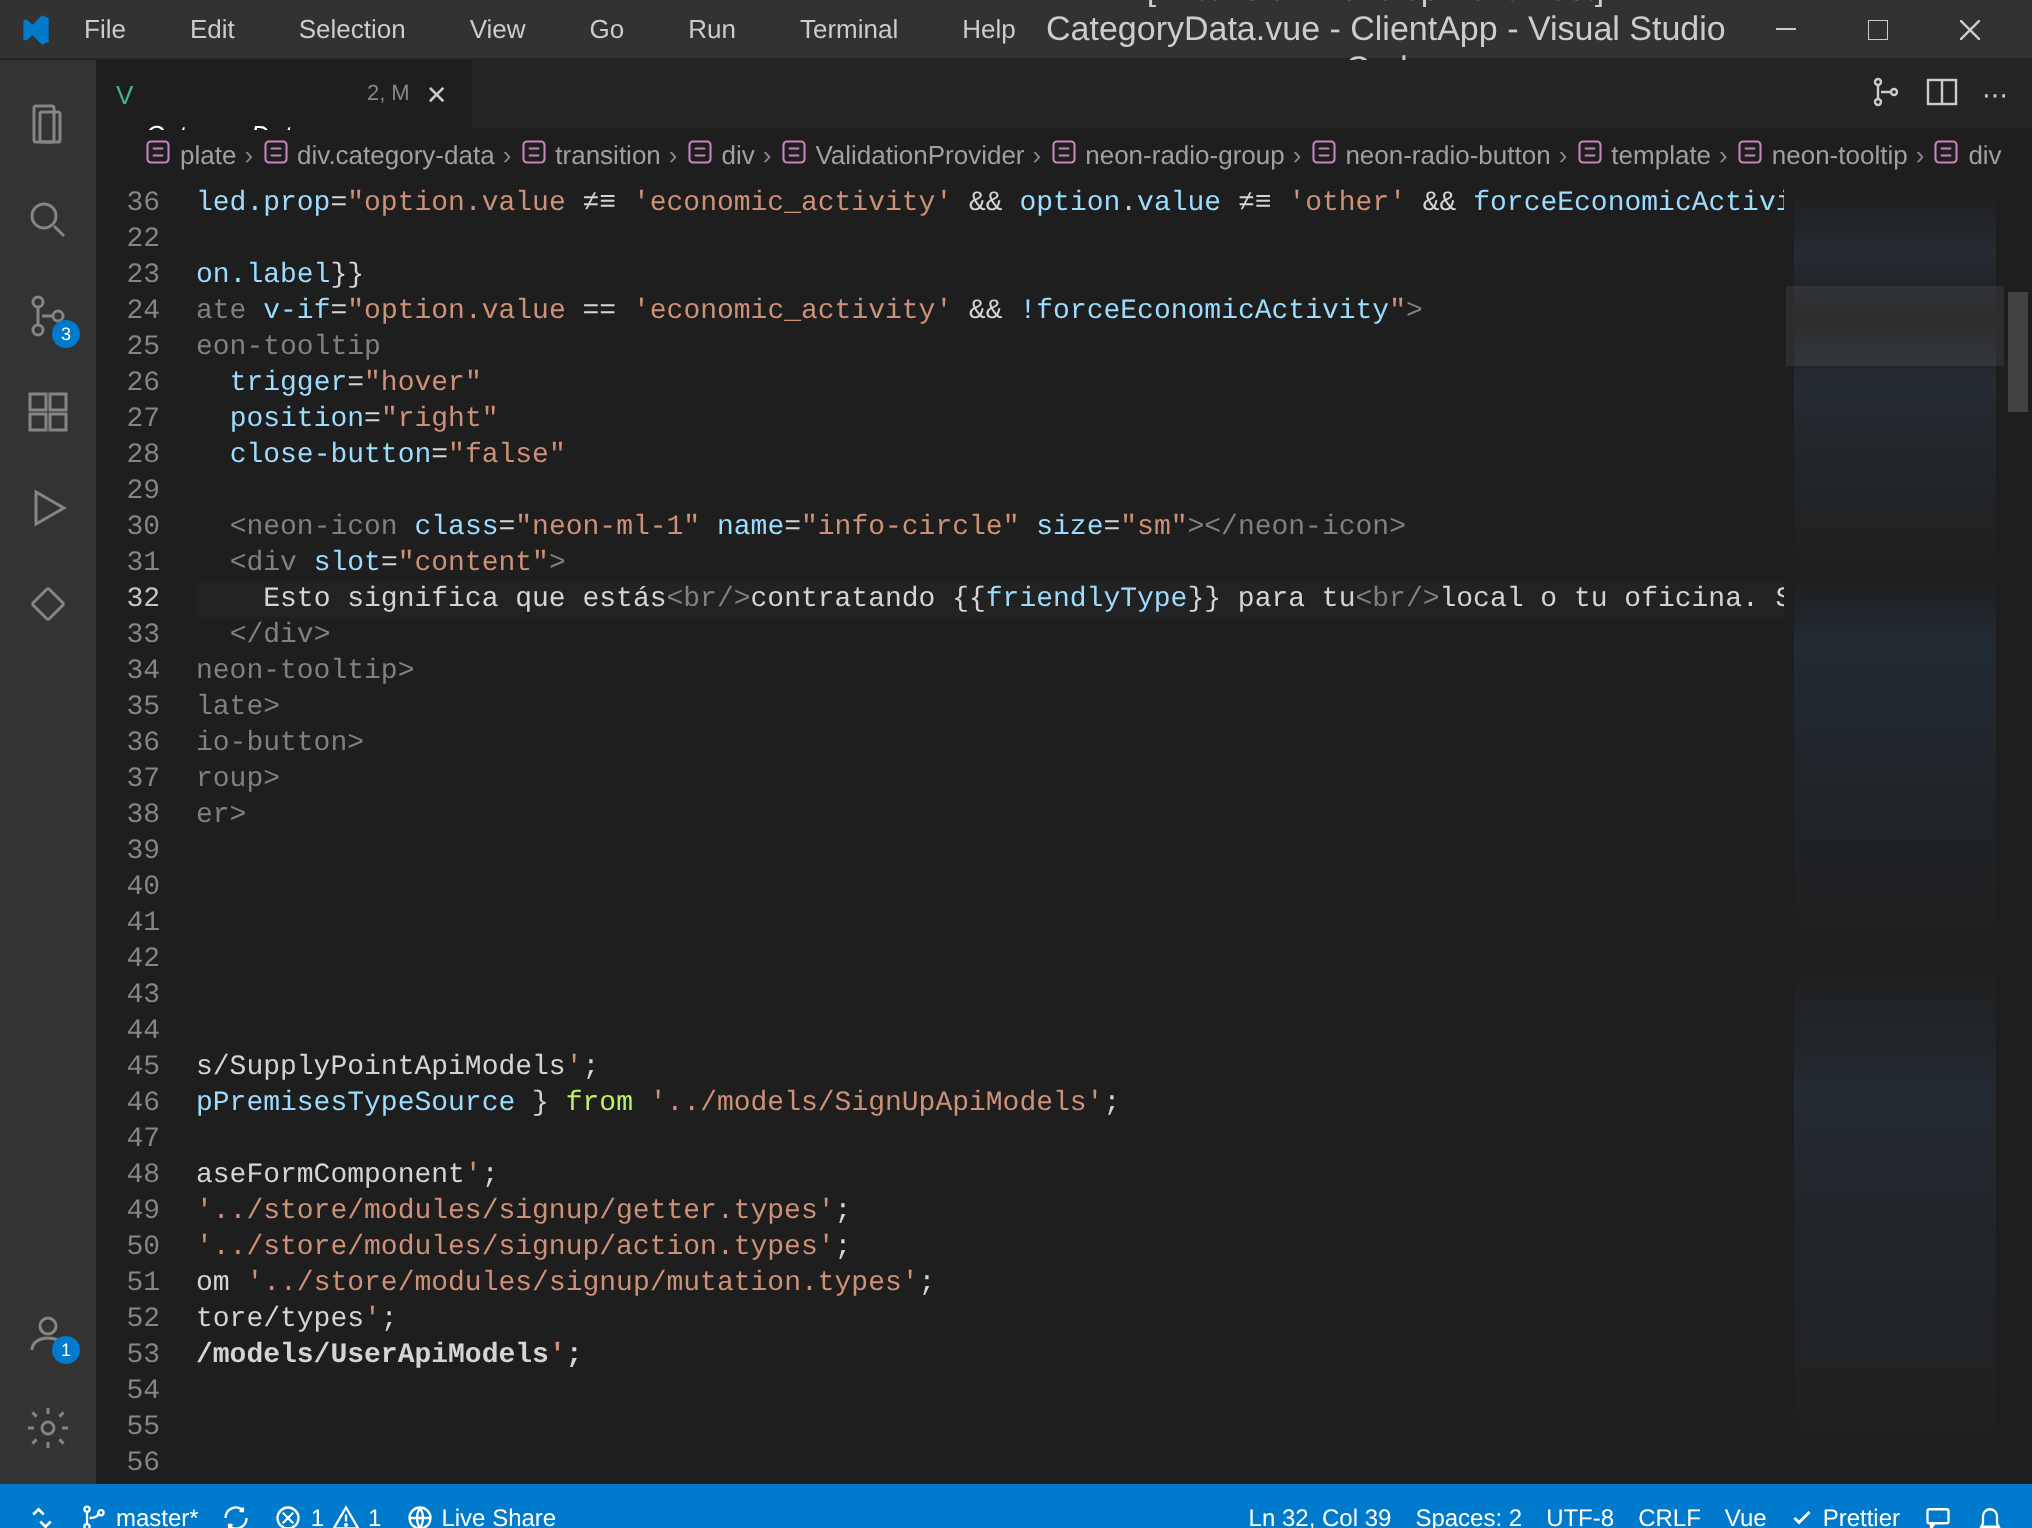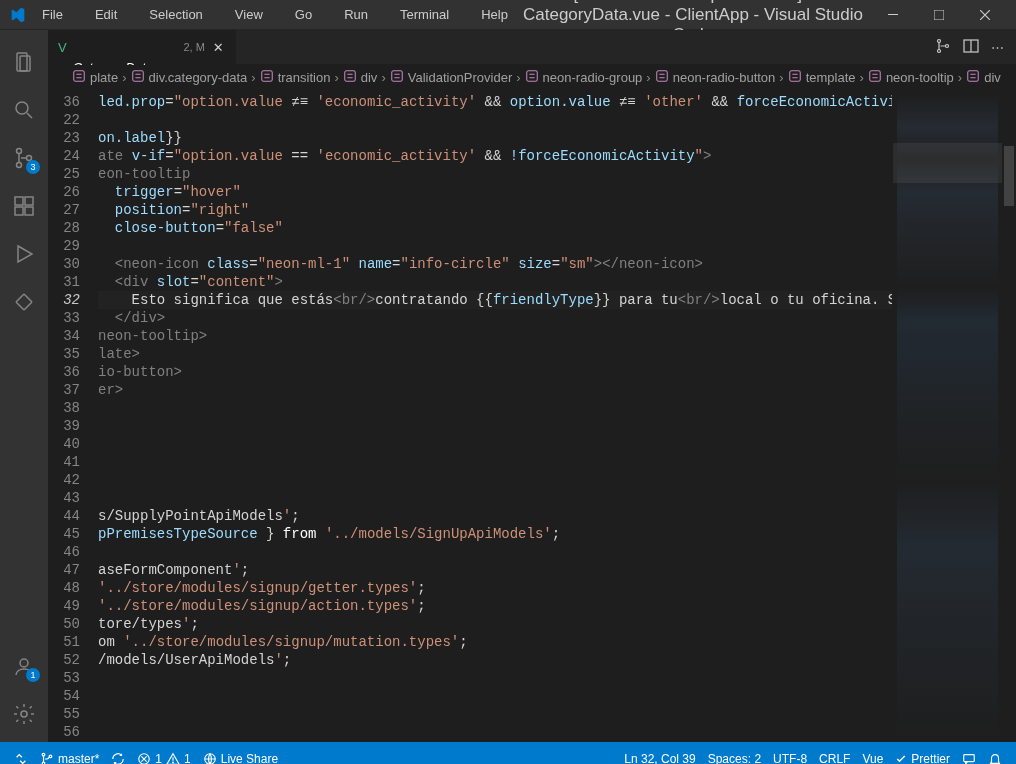--- a/index.html
+++ b/index.html
@@ -75,29 +75,29 @@
   color: #a0a0a0; border-bottom: 1px solid #1e1e1e;
   overflow: hidden; white-space: nowrap;
 }
 .crumb { display: flex; align-items: center; gap: 4px; }
 .crumb-sep { margin: 0 4px; color: #888; }
 .crumb-icon { color: #c586c0; }
 
 .code-area { flex: 1; display: flex; overflow: hidden; font-family: Consolas, 'Courier New', monospace; font-size: 14px; position: relative; }
 .gutter { width: 50px; background: #1e1e1e; text-align: right; padding-right: 18px; padding-top: 2px; color: #858585; user-select: none; }
 .line-no { height: 18px; line-height: 18px; }
-.line-no.active { color: #c6c6c6; font-style: italic; }
+.line-no.active { color: #c6c6c6; }
 .code-lines { flex: 1; padding-top: 2px; position: relative; overflow: hidden; }
 .code-line { height: 18px; line-height: 18px; white-space: pre; }
 .code-line.highlight { background: rgba(255,255,255,0.02); }
 
 .tk-tag { color: #808080; }
 .tk-attr { color: #9cdcfe; }
 .tk-string { color: #ce9178; }
-.tk-keyword { color: #ffffff; }
+.tk-keyword { color: #bef264; }
 .tk-text { color: #d4d4d4; }
 .tk-op { color: #d4d4d4; }
 
 .minimap {
   width: 110px; background: #1e1e1e;
   border-left: 1px solid #1e1e1e;
   position: relative;
 }
 .minimap-content {
   position: absolute; inset: 4px;
@@ -380,36 +380,37 @@
           <div class="code-line" style="position: relative;"><span>  <span class="tk-attr">position</span><span class="tk-op">=</span><span class="tk-string">"right"</span></span></div>
           <div class="code-line" style="position: relative;"><span>  <span class="tk-attr">close-button</span><span class="tk-op">=</span><span class="tk-string">"false"</span></span></div>
           <div class="code-line" style="position: relative;"><span></span></div>
           <div class="code-line" style="position: relative;"><span>  <span class="tk-tag">&lt;neon-icon</span> <span class="tk-attr">class</span><span class="tk-op">=</span><span class="tk-string">"neon-ml-1"</span> <span class="tk-attr">name</span><span class="tk-op">=</span><span class="tk-string">"info-circle"</span> <span class="tk-attr">size</span><span class="tk-op">=</span><span class="tk-string">"sm"</span><span class="tk-tag">&gt;&lt;/neon-icon&gt;</span></span></div>
           <div class="code-line" style="position: relative;"><span>  <span class="tk-tag">&lt;div</span> <span class="tk-attr">slot</span><span class="tk-op">=</span><span class="tk-string">"content"</span><span class="tk-tag">&gt;</span></span></div>
           <div class="code-line highlight" style="position: relative;"><span>    <span class="tk-text">Esto significa que estás</span><span class="tk-tag">&lt;br/&gt;</span><span class="tk-text">contratando {{</span><span class="tk-attr">friendlyType</span><span class="tk-text">}} para tu</span><span class="tk-tag">&lt;br/&gt;</span><span class="tk-text">local o tu oficina. Si e</span></span></div>
           <div class="code-line" style="position: relative;"><span>  <span class="tk-tag">&lt;/div&gt;</span></span></div>
           <div class="code-line" style="position: relative;"><span><span class="tk-tag">neon-tooltip&gt;</span></span></div>
           <div class="code-line" style="position: relative;"><span><span class="tk-tag">late&gt;</span></span></div>
           <div class="code-line" style="position: relative;"><span><span class="tk-tag">io-button&gt;</span></span></div>
+          <div class="code-line" style="position: relative;"><span><span class="tk-tag">roup&gt;</span></span></div>
           <div class="code-line" style="position: relative;"><span><span class="tk-tag">er&gt;</span></span></div>
           <div class="code-line" style="position: relative;"><span></span></div>
           <div class="code-line" style="position: relative;"><span></span></div>
           <div class="code-line" style="position: relative;"><span></span></div>
           <div class="code-line" style="position: relative;"><span></span></div>
           <div class="code-line" style="position: relative;"><span></span></div>
           <div class="code-line" style="position: relative;"><span></span></div>
           <div class="code-line" style="position: relative;"><span><span class="tk-text">s/SupplyPointApiModels</span><span class="tk-string">'</span><span class="tk-text">;</span></span></div>
           <div class="code-line" style="position: relative;"><span><span class="tk-attr">pPremisesTypeSource</span> <span class="tk-text">}</span> <span class="tk-keyword">from</span> <span class="tk-string">'../models/SignUpApiModels'</span><span class="tk-text">;</span></span></div>
           <div class="code-line" style="position: relative;"><span></span></div>
           <div class="code-line" style="position: relative;"><span><span class="tk-text">aseFormComponent</span><span class="tk-string">'</span><span class="tk-text">;</span></span></div>
           <div class="code-line" style="position: relative;"><span><span class="tk-string">'../store/modules/signup/getter.types'</span><span class="tk-text">;</span></span></div>
           <div class="code-line" style="position: relative;"><span><span class="tk-string">'../store/modules/signup/action.types'</span><span class="tk-text">;</span></span></div>
+          <div class="code-line" style="position: relative;"><span><span class="tk-text">om </span><span class="tk-string">'../store/modules/signup/mutation.types'</span><span class="tk-text">;</span></span></div>
           <div class="code-line" style="position: relative;"><span><span class="tk-text">tore/types</span><span class="tk-string">'</span><span class="tk-text">;</span></span></div>
-          <div class="code-line" style="position: relative;"><span><span class="tk-text">om </span><span class="tk-string">'../store/modules/signup/mutation.types'</span><span class="tk-text">;</span></span></div>
-          <div class="code-line" style="position: relative;"><span><span class="tk-text">/models/UserApiModels</span><span class="tk-string">'</span><span class="tk-text">;</span></span></div>
+          <div class="code-line" style="position: relative; font-weight: bold;"><span><span class="tk-text">/models/UserApiModels</span><span class="tk-string">'</span><span class="tk-text">;</span></span></div>
           <div class="code-line" style="position: relative;"><span></span></div>
         </div>
       <div class="minimap">
         <div class="minimap-content"></div>
         <div class="minimap-slider"></div>
       </div>
       <div class="vscroll">
         <div class="vscroll-thumb"></div>
       </div>
     </div>

